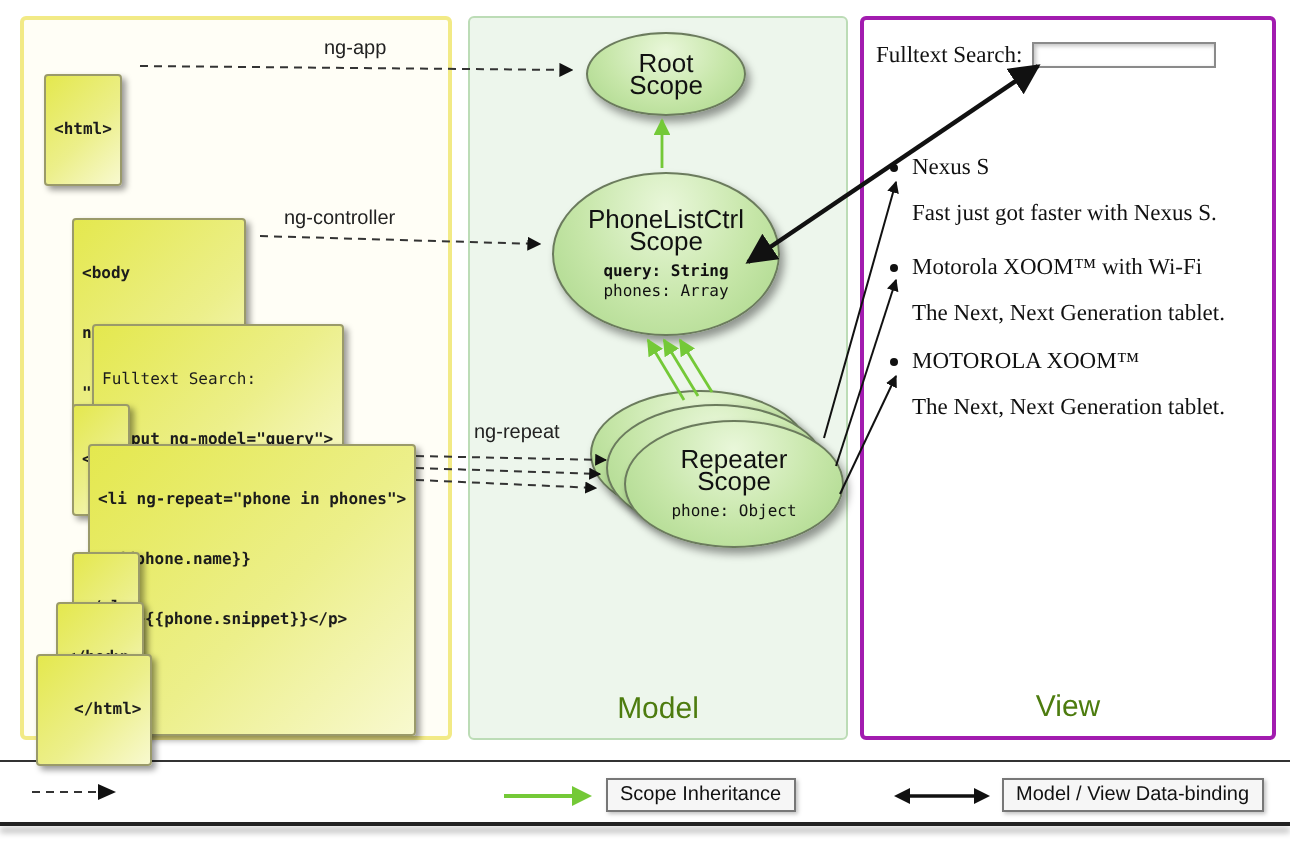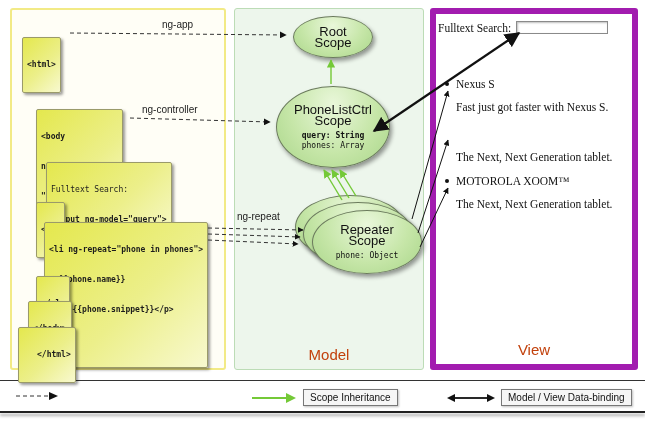--- a/index.html
+++ b/index.html
@@ -4,24 +4,24 @@
 <style>
   html,body { margin:0; padding:0; background:#fff; }
   #stage {
     position:relative; width:645px; height:425px; background:#fff;
     font-family:"Liberation Sans", sans-serif; overflow:hidden;
   }
   
   .col { position:absolute; top:8px; height:362px; border-radius:3px; box-sizing:border-box; }
   .col-template { left:10px;  width:216px; background:#fffef6; border:2px solid #f2ea86; }
   .col-model    { left:234px; width:190px; background:#edf6ec; border:1px solid #bcdcb6; }
-  .col-view     { left:430px; width:208px; background:#ffffff; border:6px solid #a21caf; }
+  .col-view     { left:430px; width:208px; background:#ffffff; border:2px solid #a21caf; }
   .col-label {
     position:absolute; bottom:6px; left:0; width:100%; text-align:center;
-    font-size:15px; color:#c2410c;
+    font-size:15px; color:#4d7c0f;
   }
   
   .chip {
     position:absolute; z-index:10;
     background:linear-gradient(135deg,#e4e84e 0%, #ecef8a 55%, #f8f9cf 100%);
     border:1px solid #9a9a6a; border-radius:2px;
     box-shadow:2px 2px 3px rgba(0,0,0,0.40);
     padding:2px 4px;
     font-family:"DejaVu Sans Mono", monospace;
     font-size:8px; font-weight:bold; color:#1c1c1c; line-height:10px;
@@ -157,20 +157,24 @@
     <span class="v-label">Fulltext Search:</span>
     <input class="v-input" type="text" readonly="" value="" style="">
   </div>
 
   <div class="view-item" style="left:445px; top:78px;">
     <span class="bullet"></span>
     <span class="v-title">Nexus S</span>
   </div>
   <div class="view-desc" style="left:456px; top:101px;">Fast just got faster with Nexus S.</div>
 
+  <div class="view-item" style="left:445px; top:128px;">
+    <span class="bullet"></span>
+    <span class="v-title">Motorola XOOM™ with Wi-Fi</span>
+  </div>
   <div class="view-desc" style="left:456px; top:151px;">The Next, Next Generation tablet.</div>
 
   <div class="view-item" style="left:445px; top:175px;">
     <span class="bullet"></span>
     <span class="v-title">MOTOROLA XOOM™</span>
   </div>
   <div class="view-desc" style="left:456px; top:198px;">The Next, Next Generation tablet.</div>
 
   <svg id="arrows" width="645" height="425">
     <defs>

